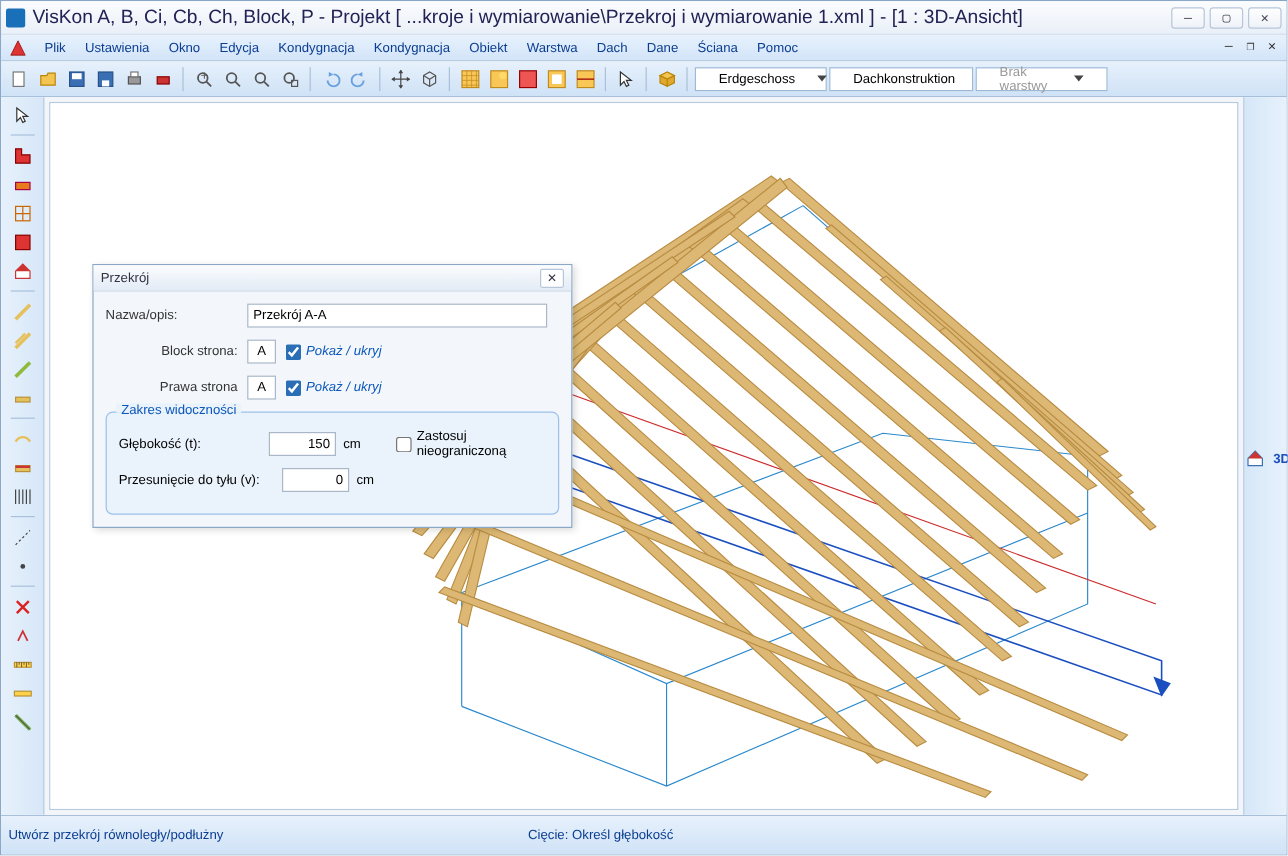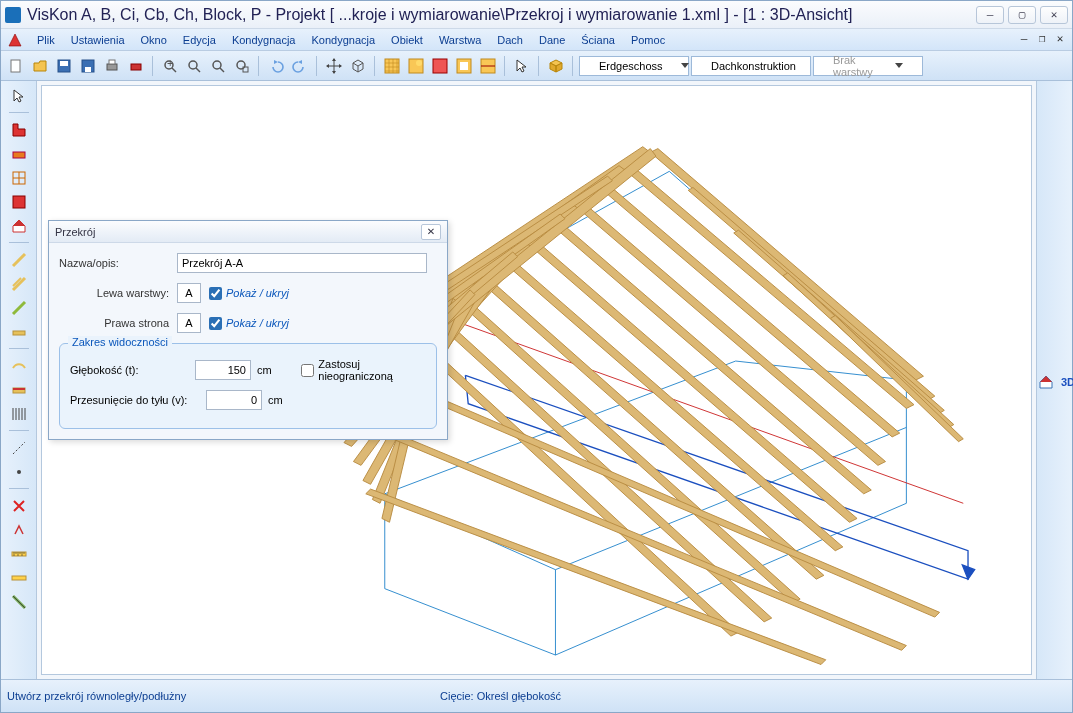--- a/index.html
+++ b/index.html
@@ -33,21 +33,21 @@
 .mainarea { flex: 1; display: flex; position: relative; background: #f2f6fb; }
 .sidebar-l { width: 36px; background: linear-gradient(to right,#e7f1fc,#d6e7f8); border-right: 1px solid #b4c8de; display: flex; flex-direction: column; align-items: center; padding-top: 4px; gap: 2px; }
 .sidebar-r { width: 36px; background: linear-gradient(to left,#e7f1fc,#d6e7f8); border-left: 1px solid #b4c8de; display: flex; flex-direction: row; align-items: center; padding-top: 4px; gap: 2px; }
 .sbtn { width: 22px; height: 22px; border: 1px solid transparent; display: flex; align-items: center; justify-content: center; border-radius: 2px; }
 .ssep { width: 20px; height: 2px; border-top: 1px solid #a9c0da; margin: 3px 0; }
 
 .canvas-wrap { flex: 1; background: #fff; border: 1px solid #b4c8de; margin: 4px; position: relative; overflow: hidden; }
 .viewport { position: absolute; left: 0; top: 0; right: 0; bottom: 0; background: #fff; }
 
 
-.dialog { position: absolute; left: 47px; top: 139px; width: 400px; border: 1px solid #8aa7c7; background: #f3f7fc; box-shadow: 2px 2px 6px rgba(0,0,0,0.15); }
+.dialog { position: absolute; left: 76px; top: 139px; width: 400px; border: 1px solid #8aa7c7; background: #f3f7fc; box-shadow: 2px 2px 6px rgba(0,0,0,0.15); }
 .dlg-title { height: 22px; background: linear-gradient(#fbfcfe,#e3ebf5); border-bottom: 1px solid #cdd9e8; display: flex; align-items: center; padding: 0 6px; color: #334; }
 .dlg-title .dlg-close { margin-left: auto; width: 20px; height: 16px; border: 1px solid #b7c6d9; background: #fff; border-radius: 2px; display: flex; align-items: center; justify-content: center; font-size: 10px; }
 .dlg-body { padding: 10px; }
 .row { display: flex; align-items: center; margin-bottom: 10px; gap: 8px; }
 .row .lbl { width: 110px; text-align: left; color: #333; }
 .row .lbl.right { text-align: right; }
 .txt { border: 1px solid #a9b7c9; background: #fff; height: 20px; padding: 0 4px; }
 .chk { display: flex; align-items: center; gap: 4px; }
 .chk input { accent-color: #2a6fb5; }
 .chk a { color: #0b57bb; text-decoration: none; font-style: italic; }
@@ -567,21 +567,21 @@
       <div class="dlg-title">
         <span>Przekrój</span>
         <div class="dlg-close">✕</div>
       </div>
       <div class="dlg-body">
         <div class="row">
           <span class="lbl">Nazwa/opis:</span>
           <input class="txt" style="width: 250px;" value="Przekrój A-A">
         </div>
         <div class="row">
-          <span class="lbl right">Lewa warstwy:</span>
+          <span class="lbl right">Block strona:</span>
           <input class="txt" style="width: 24px; text-align: center;" value="A">
           <label class="chk">
               <input type="checkbox" checked="" style="">
               <a href="#">Pokaż / ukryj</a>
             </label>
         </div>
         <div class="row">
           <span class="lbl right">Prawa strona</span>
           <input class="txt" style="width: 24px; text-align: center;" value="A">
           <label class="chk">

